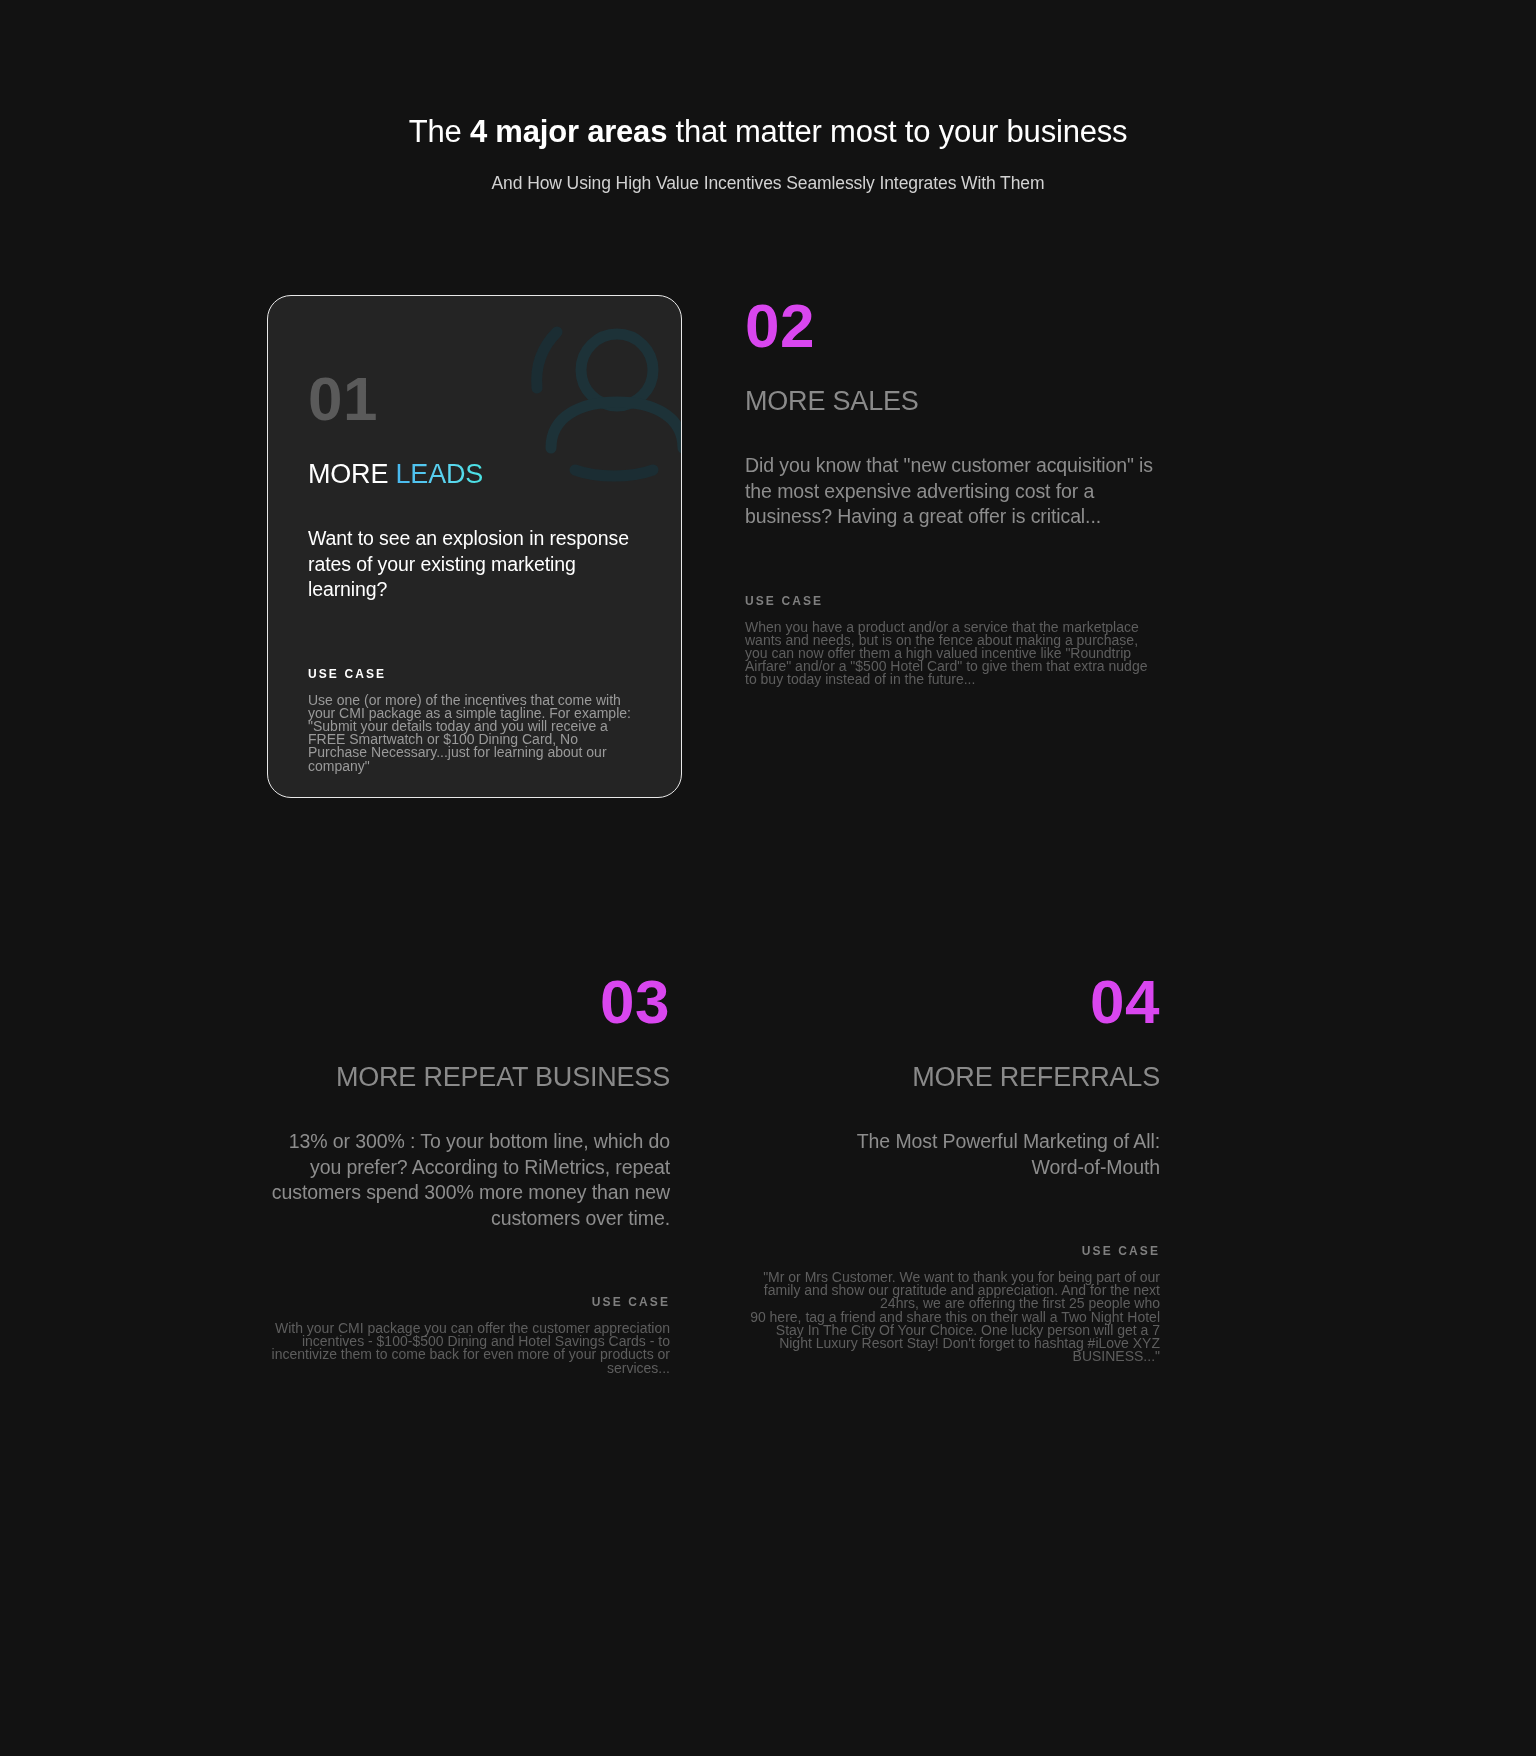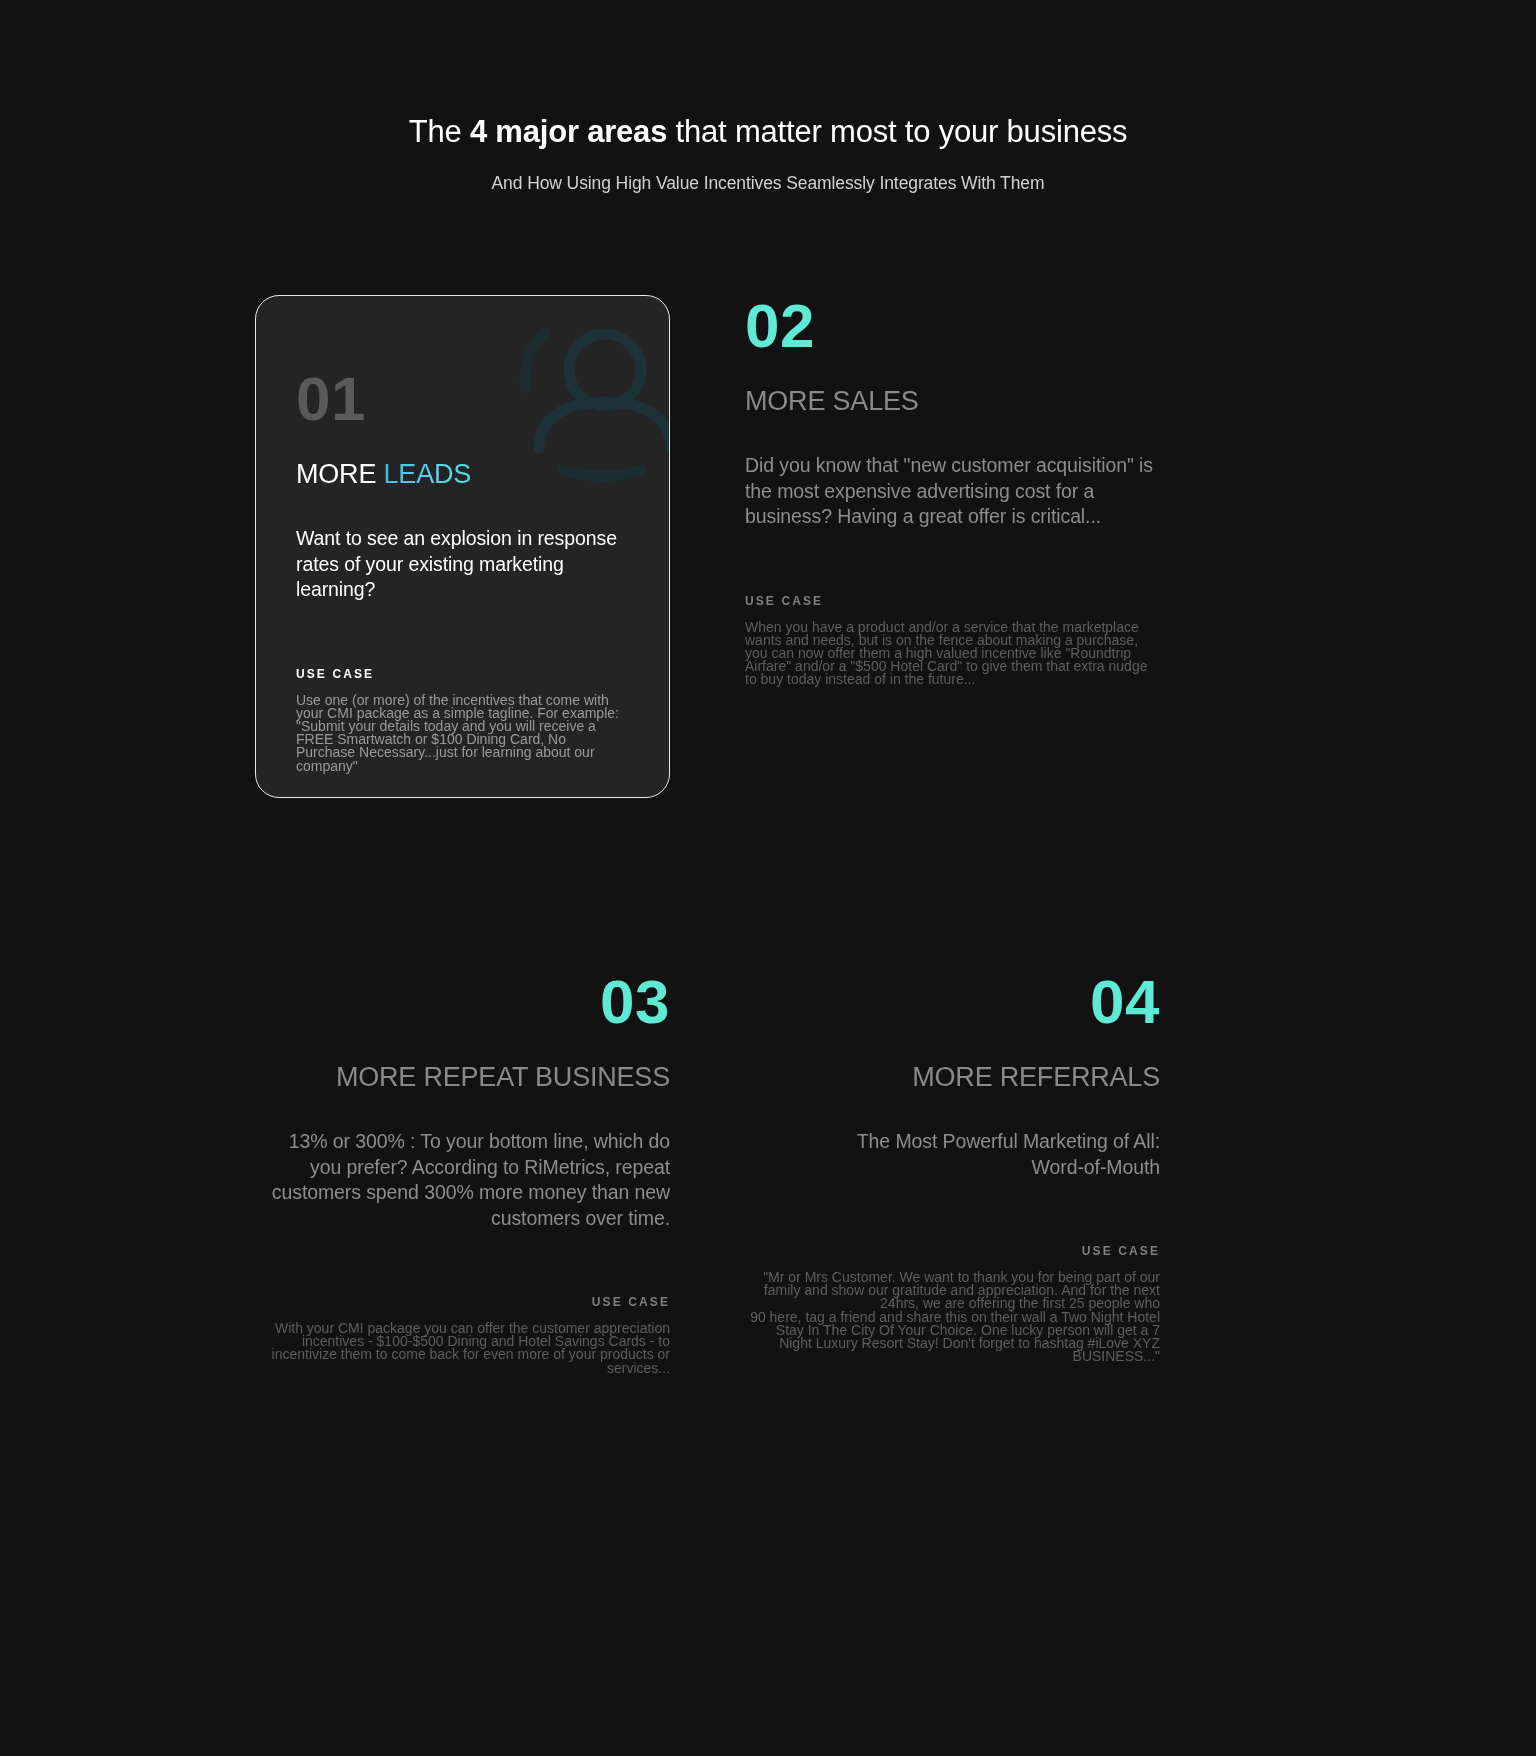--- a/index.html
+++ b/index.html
@@ -60,21 +60,21 @@
     position: absolute;
     top: 0;
     width: 415px;
   }
   .cell-left  { left: 0; }
   .cell-right { left: 490px; }
 
   
   .card-active {
     position: absolute;
-    left: 0;
+    left: 12px;
     top: 0;
     width: 415px;
     height: 503px;
     background: #242424;
     border: 1.5px solid #e9e9e9;
     border-radius: 24px;
     overflow: hidden;
   }
   .card-active .inner { position: relative; padding: 72px 40px 0 40px; z-index: 2; }
 
@@ -89,21 +89,21 @@
     opacity: 1;
   }
 
   .num {
     font-size: 62px;
     line-height: 62px;
     font-weight: 700;
     letter-spacing: 0.5px;
   }
   .num-active { color: #5a5a5a; }
-  .num-dim    { color: #5eead4; }
+  .num-dim    { color: #d946ef; }
 
   .title {
     margin-top: 28px;
     font-size: 27px;
     line-height: 32px;
     font-weight: 500;
     letter-spacing: -0.2px;
   }
   .title-active { color: #ffffff; }
   .title-dim    { color: #8a8a8a; }

